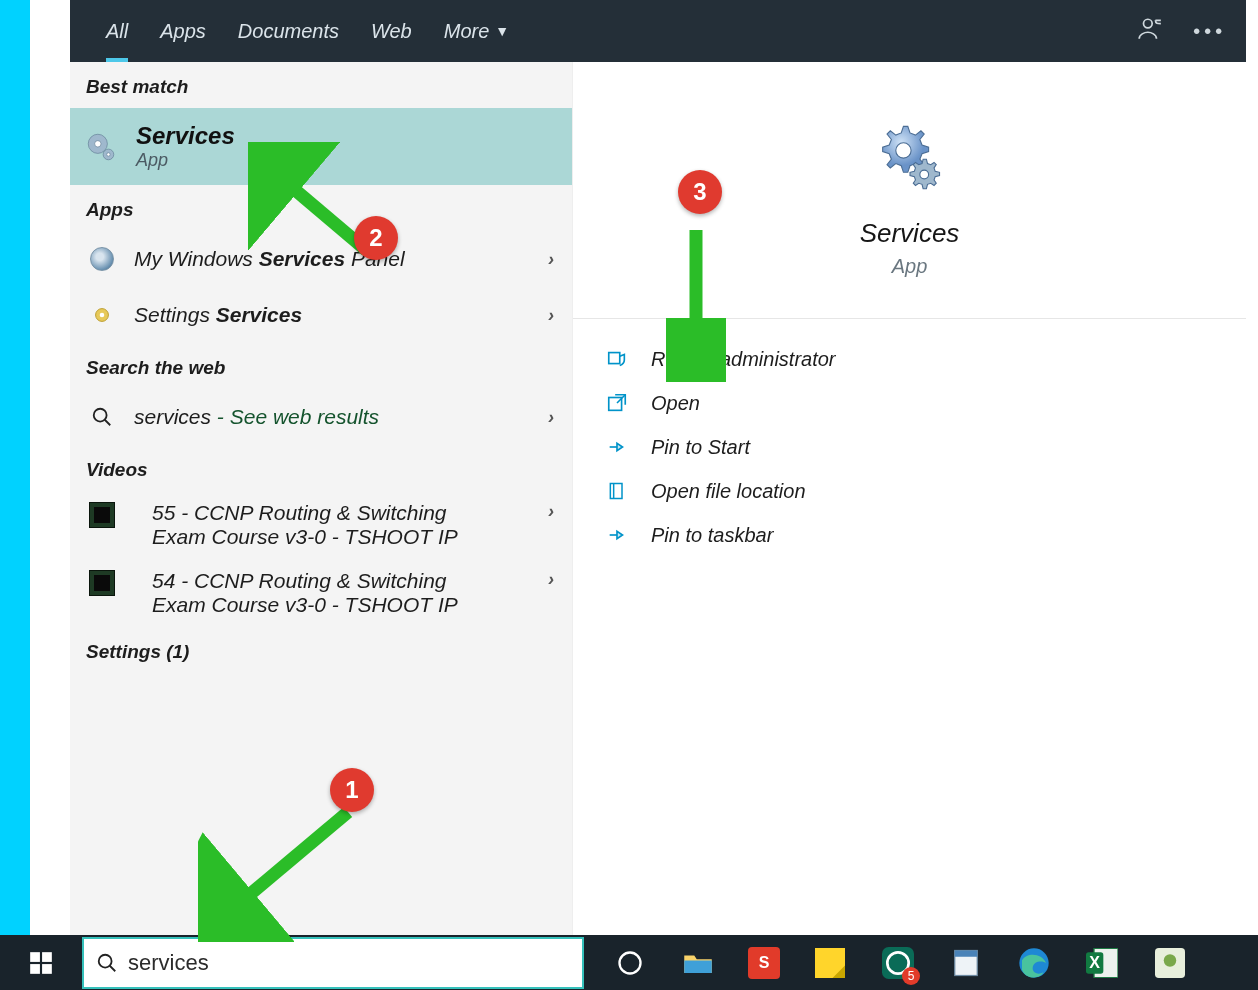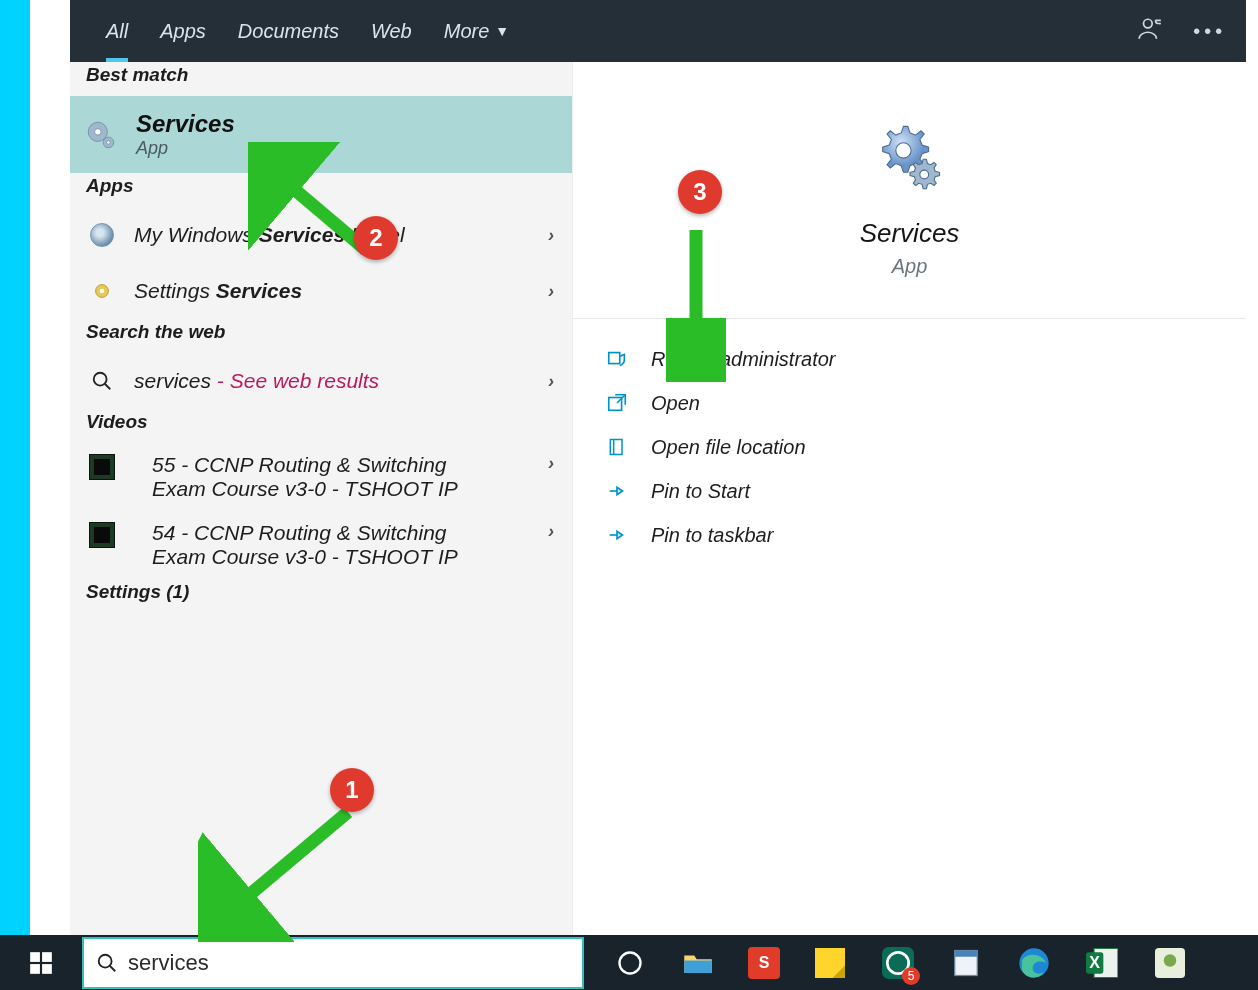--- a/index.html
+++ b/index.html
@@ -77,21 +77,21 @@
     background: #fff;
     padding-top: 60px;
     display: flex;
     flex-direction: column;
     align-items: center;
   }
   .section-header {
     font-size: 19px;
     font-weight: 600;
     color: #1d1d1d;
-    padding: 2px 16px 10px 16px;
+    padding: 14px 16px 10px 16px;
   }
   .best-match-item {
     display: flex;
     align-items: center;
     gap: 18px;
     padding: 14px 20px 14px 14px;
     background: #abd7d6;
   }
   .best-match-item .icon {
     width: 34px; height: 34px;
@@ -109,21 +109,21 @@
     cursor: pointer;
   }
   .result-item.two-line { align-items: flex-start; padding-top: 10px; padding-bottom: 10px; gap: 36px; }
   .result-item .ri-icon {
     width: 28px; height: 28px;
     display:flex;align-items:center;justify-content:center;
     flex-shrink:0;
   }
   .result-item .label { flex: 1; }
   .result-item .label .line2 { color: #1d1d1d; font-size: 21px; }
-  .result-item .hint { color: #be185d; font-size: 21px; }
+  .result-item .hint { color: #14532d; font-size: 21px; }
   .chevron {
     color: #555;
     font-size: 18px;
     font-weight: bold;
   }
   .preview-icon {
     width: 70px; height: 70px;
     margin-bottom: 26px;
   }
   .preview-title { font-size: 26px; color: #161616; margin-bottom: 6px; }
@@ -374,43 +374,43 @@
             <svg viewBox="0 0 24 24" width="22" height="22" fill="none" stroke="currentColor" stroke-width="1.8">
                 <rect x="3" y="6" width="14" height="14"></rect>
                 <path d="M10 3h11v11"></path>
                 <path d="M21 3l-9 9"></path>
               </svg>
           </span>
           <span>Open</span>
         </div>
         <div class="action-row">
           <span class="a-icon">
+            <svg viewBox="0 0 24 24" width="22" height="22" fill="none" stroke="currentColor" stroke-width="1.8">
+                <path d="M4 12h8"></path>
+                <path d="M12 8l0 8 6-4z" fill="currentColor" fill-opacity=".2"></path>
+              </svg>
+          </span>
+          <span>Pin to Start</span>
+        </div>
+        <div class="action-row">
+          <span class="a-icon">
             <svg viewBox="0 0 24 24" width="20" height="22" fill="none" stroke="currentColor" stroke-width="1.8">
                 <rect x="4" y="3" width="14" height="18"></rect>
                 <path d="M8 3v18"></path>
               </svg>
           </span>
           <span>Open file location</span>
         </div>
         <div class="action-row">
           <span class="a-icon">
             <svg viewBox="0 0 24 24" width="22" height="22" fill="none" stroke="currentColor" stroke-width="1.8">
                 <path d="M4 12h8"></path>
                 <path d="M12 8l0 8 6-4z" fill="currentColor" fill-opacity=".2"></path>
               </svg>
           </span>
-          <span>Pin to Start</span>
-        </div>
-        <div class="action-row">
-          <span class="a-icon">
-            <svg viewBox="0 0 24 24" width="22" height="22" fill="none" stroke="currentColor" stroke-width="1.8">
-                <path d="M4 12h8"></path>
-                <path d="M12 8l0 8 6-4z" fill="currentColor" fill-opacity=".2"></path>
-              </svg>
-          </span>
           <span>Pin to taskbar</span>
         </div>
       </div>
     </div>
   </div>
 </div>
 
 <div class="taskbar">
   <div class="start-btn">
     <svg width="26" height="26" viewBox="0 0 24 24" fill="#fff">

